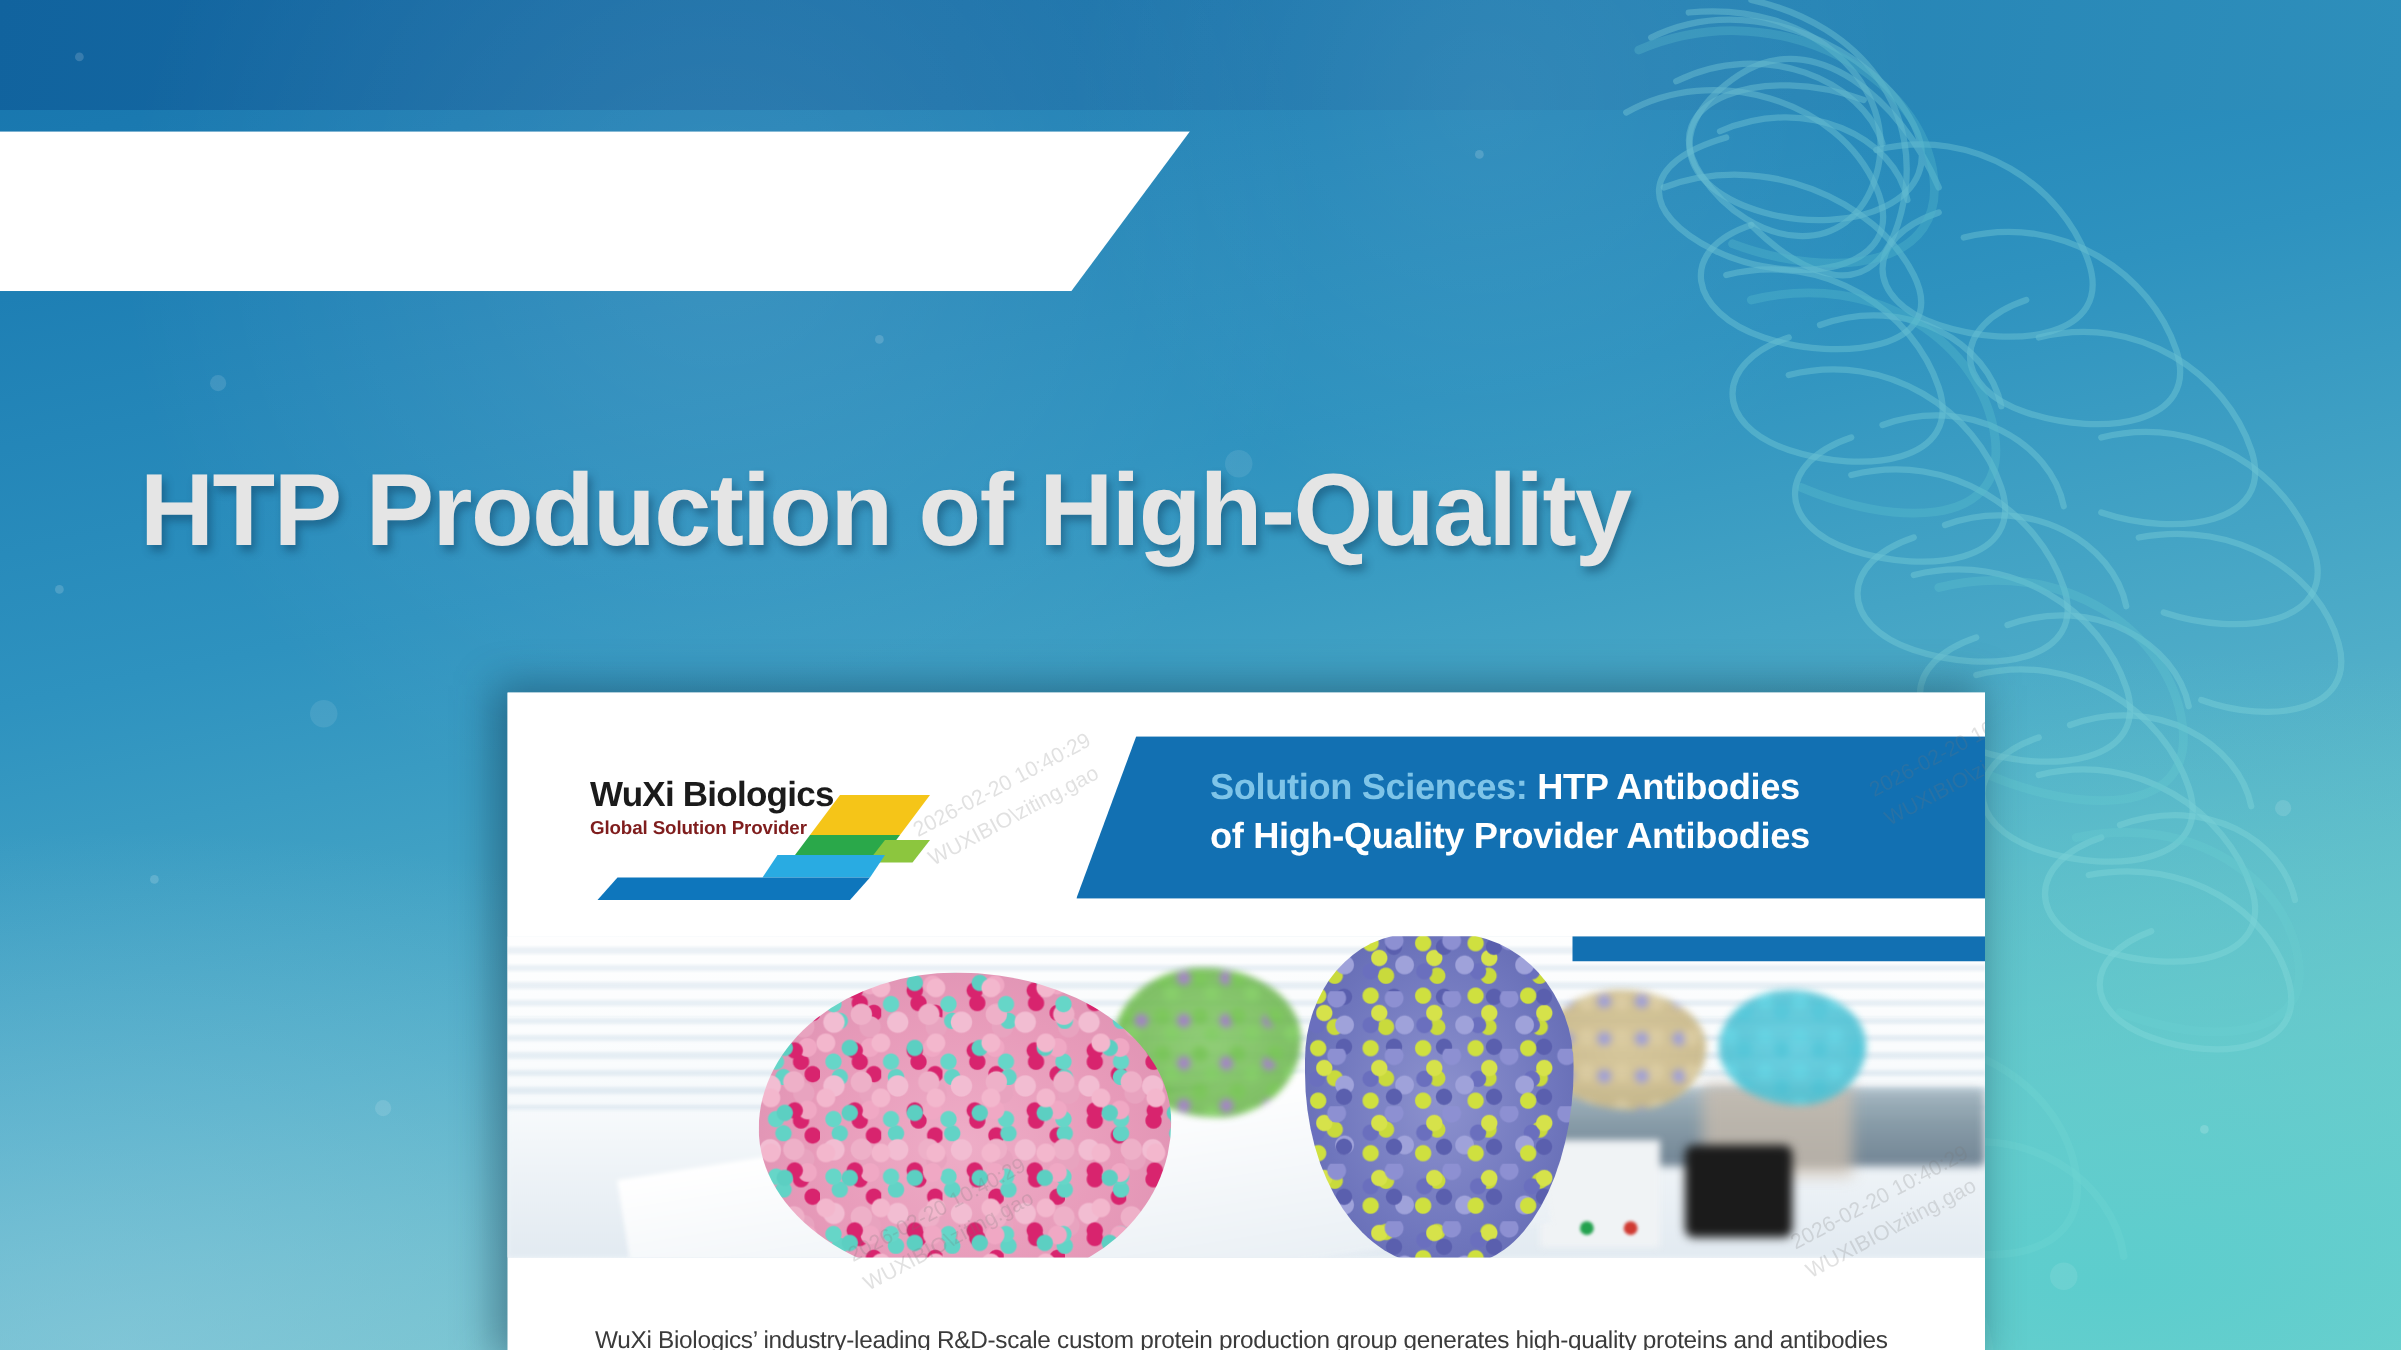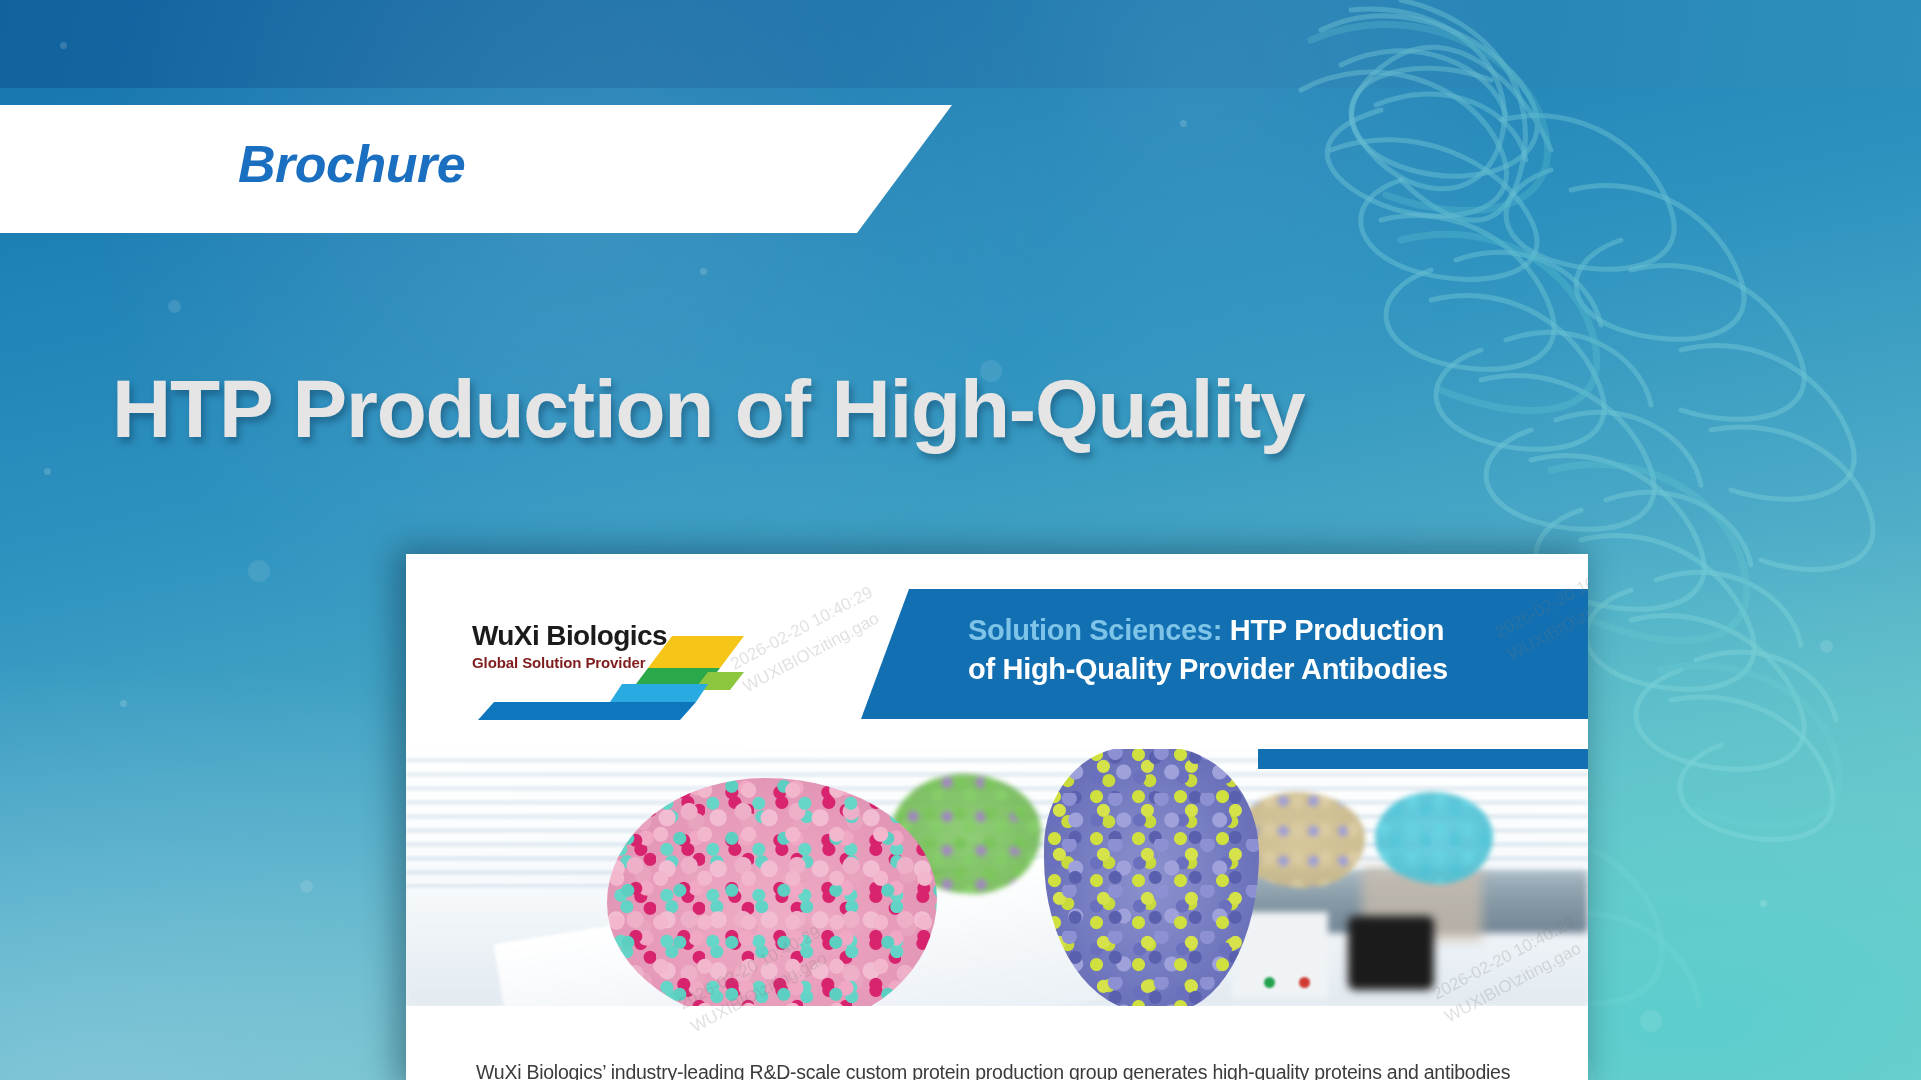--- a/index.html
+++ b/index.html
@@ -404,21 +404,20 @@
   <div class="fleck sm" style="left:120px; top:700px;"></div>
   <div class="fleck md" style="left:300px; top:880px;"></div>
   <div class="fleck sm" style="left:700px; top:268px;"></div>
   <div class="fleck lg" style="left:980px; top:360px;"></div>
   <div class="fleck sm" style="left:1180px;top:120px;"></div>
   <div class="fleck md" style="left:1820px;top:640px;"></div>
   <div class="fleck sm" style="left:1760px;top:900px;"></div>
   <div class="fleck lg" style="left:1640px;top:1010px;"></div>
 
   <div class="brochure-banner"></div>
-  <div class="brochure-label">Brochure</div>
 
   <h1 class="hero-title">
     <span class="line">HTP Production of High-Quality</span>
   </h1>
 
   <div class="card-shadow"></div>
 
   <div class="card">
 
     <div class="card-head">
@@ -432,21 +431,21 @@
             <polygon points="176,40 248,40 236,56 164,56" fill="#2aa84a"></polygon>
             <polygon points="236,44 272,44 258,62 222,62" fill="#8cc63e"></polygon>
             <polygon points="150,56 236,56 224,74 138,74" fill="#29abe2"></polygon>
             <polygon points="22,74 224,74 208,92 6,92" fill="#0e76bc"></polygon>
           </svg>
         </div>
       </div>
 
       <div class="blue-banner">
         <div class="blue-banner-text">
-          <span class="accent">Solution Sciences:</span><span> HTP Production</span><br>
+          <span class="accent">Solution Sciences:</span><span> HTP Antibodies</span><br>
           <span>of High-Quality Provider Antibodies</span>
         </div>
       </div>
     </div>
 
     <div class="card-photo">
       <div class="photo-lab"></div>
       <div class="lab-blind"></div>
       <div class="lab-bench"></div>
       <div class="lab-rail"></div>

